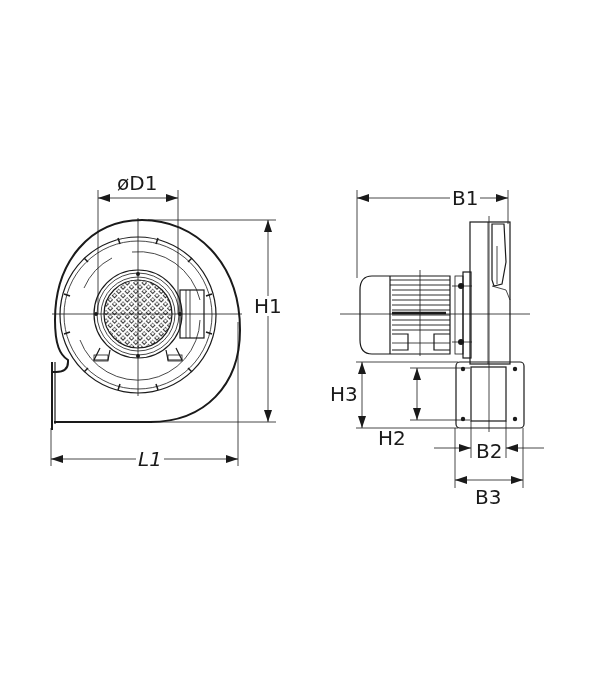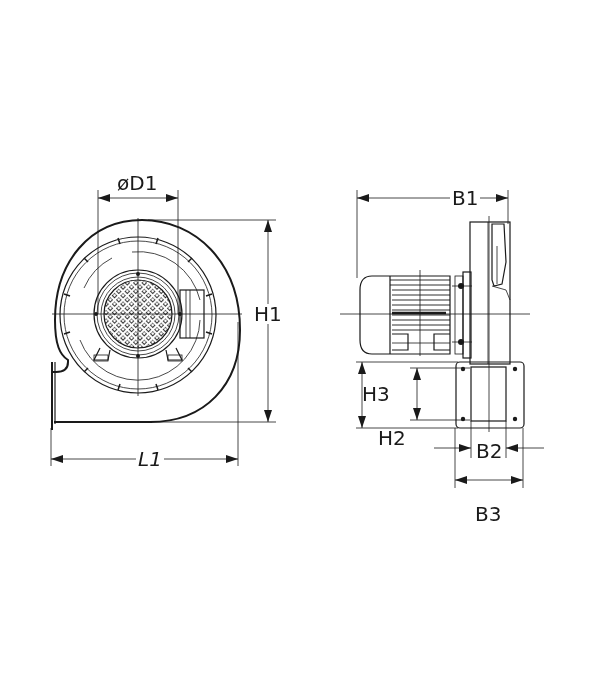--- a/index.html
+++ b/index.html
@@ -178,19 +178,19 @@
 
     <g>
       <line class="ln thin" x1="455" y1="428" x2="455" y2="488"></line>
       <line class="ln thin" x1="523" y1="428" x2="523" y2="488"></line>
       <line class="ln thin" x1="455" y1="480" x2="523" y2="480" marker-start="url(#arr)" marker-end="url(#arr)"></line>
     </g>
   </g>
 </svg>
 
 <div class="lbl" style="left:115px; top:173px;">øD1</div>
-<div class="lbl" style="left:252px; top:304px;">H1</div>
+<div class="lbl" style="left:252px; top:296px;">H1</div>
 <div class="lbl" style="left:136px; top:449px;font-style:italic;">L1</div>
 <div class="lbl" style="left:414px; top:188px;margin-left:36px;">B1</div>
-<div class="lbl" style="left:328px; top:384px; background:transparent;margin-left:32px;">H3</div>
+<div class="lbl" style="left:328px; top:384px; background:transparent;">H3</div>
 <div class="lbl" style="left:376px; top:400px; background:transparent;margin-top:28px;">H2</div>
 <div class="lbl" style="left:474px; top:441px; background:transparent;text-align:right;">B2</div>
-<div class="lbl" style="left:473px; top:504px; background:transparent;">B3</div>
+<div class="lbl" style="left:473px; top:487px; background:transparent;">B3</div>
 
 </body></html>

